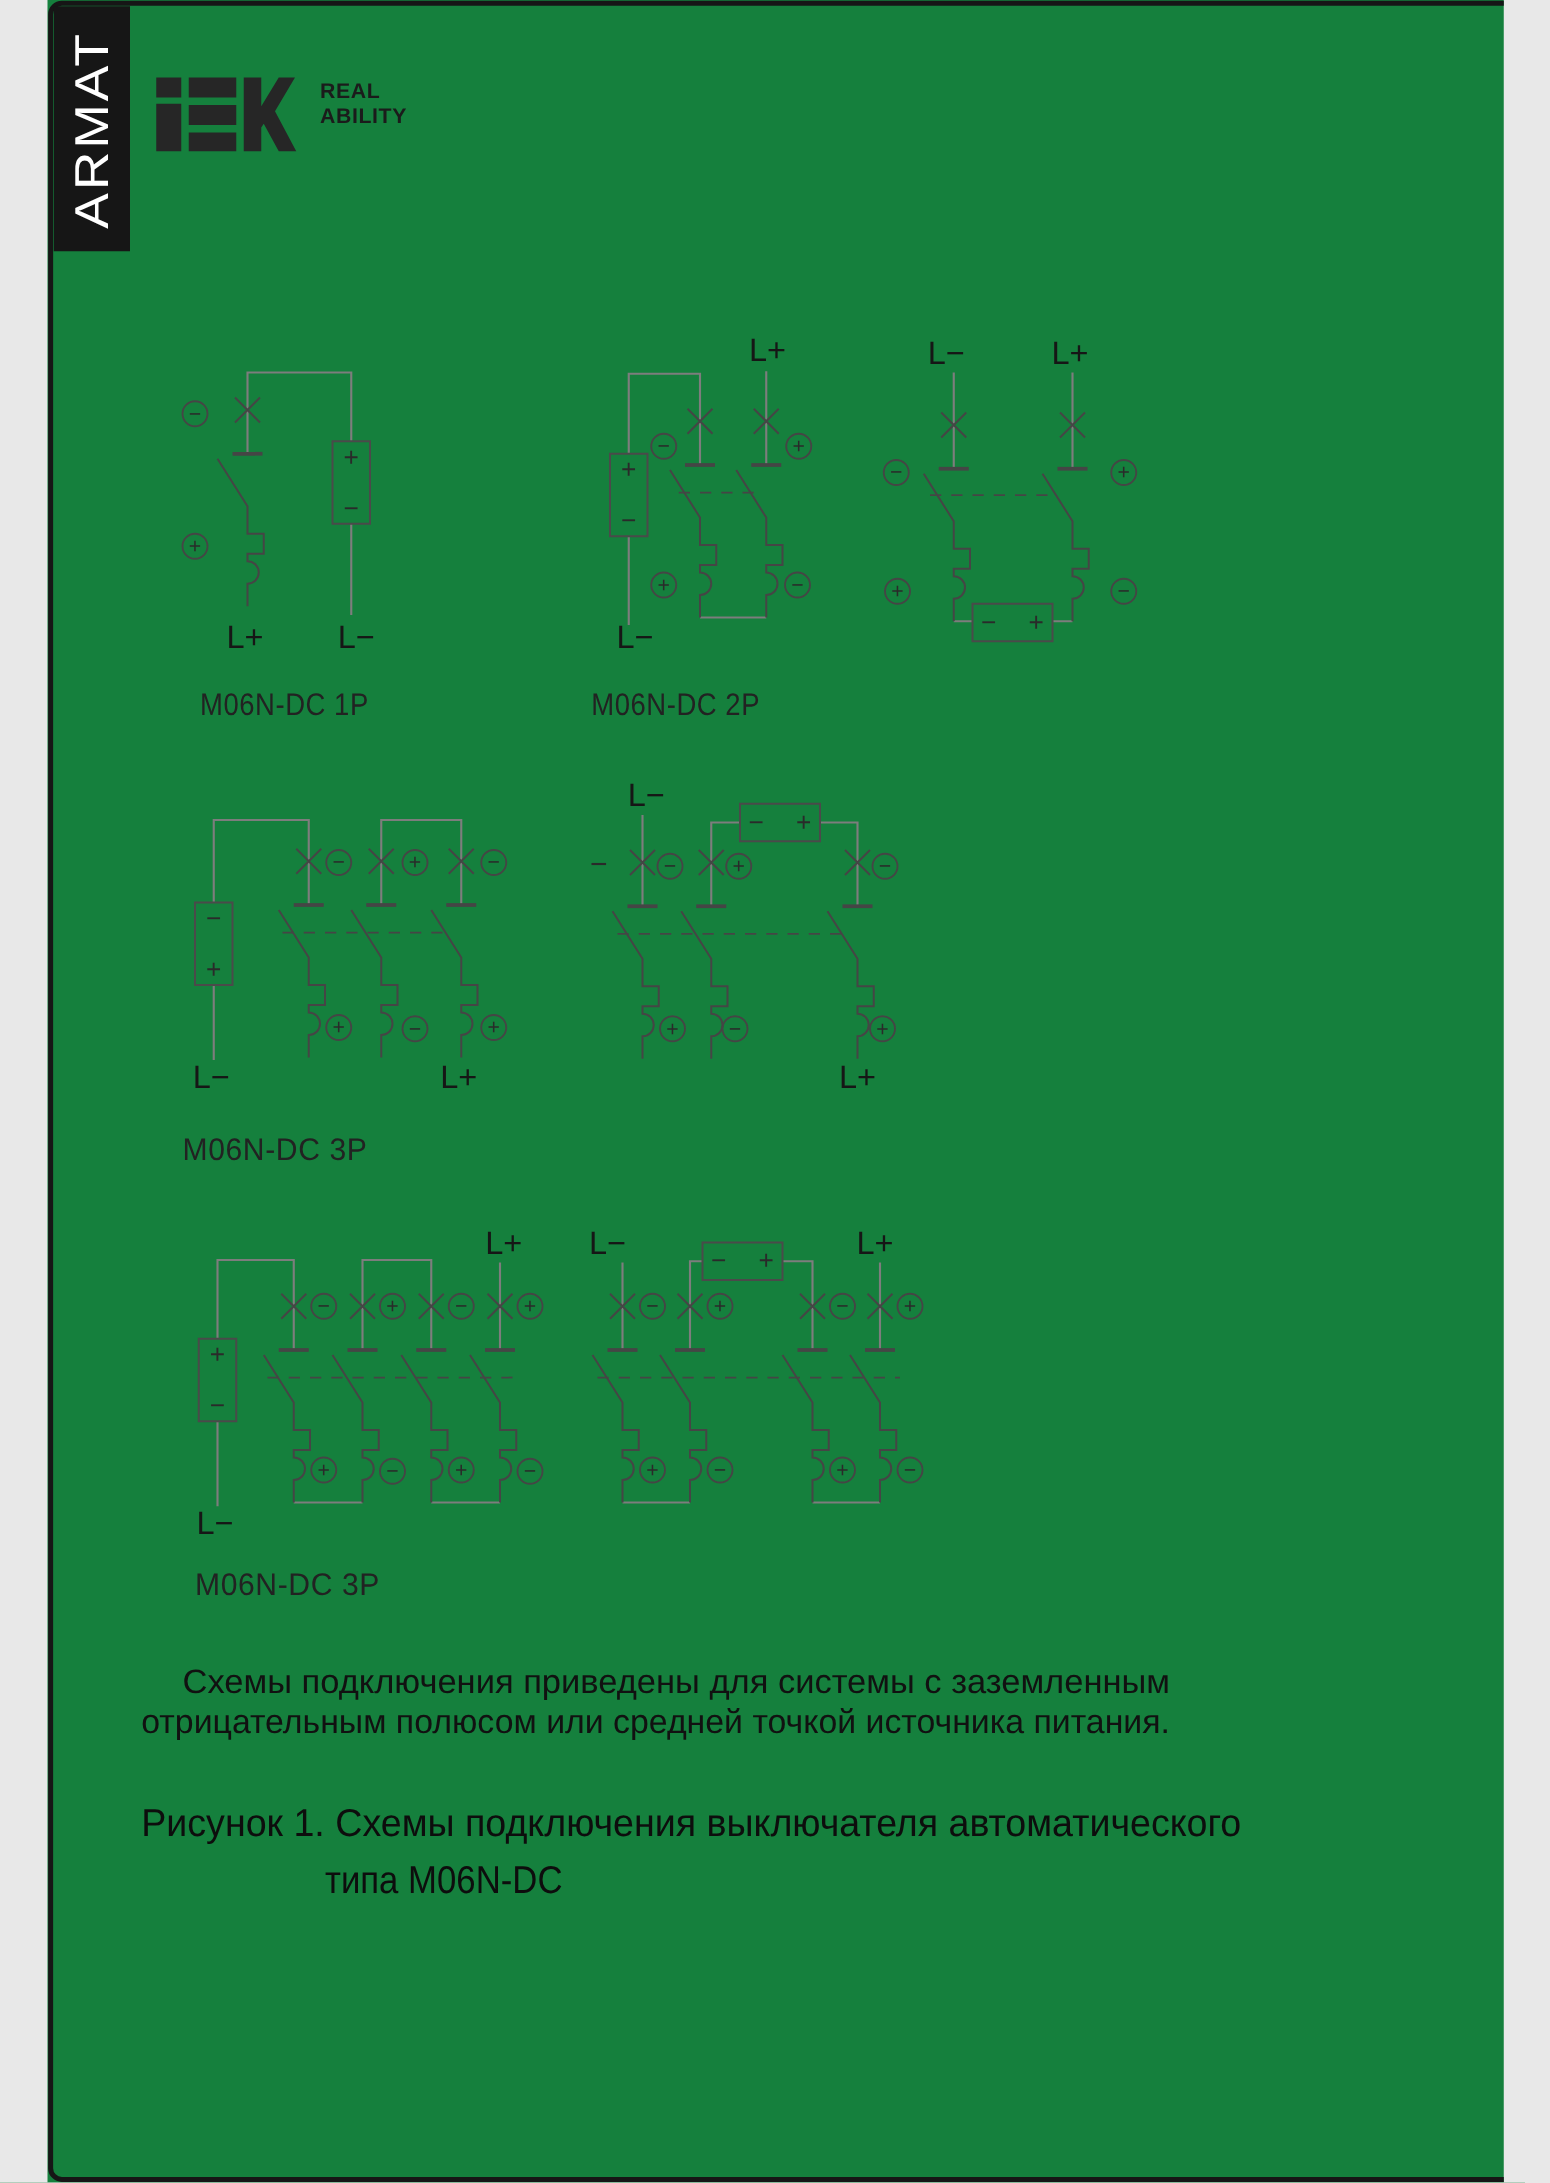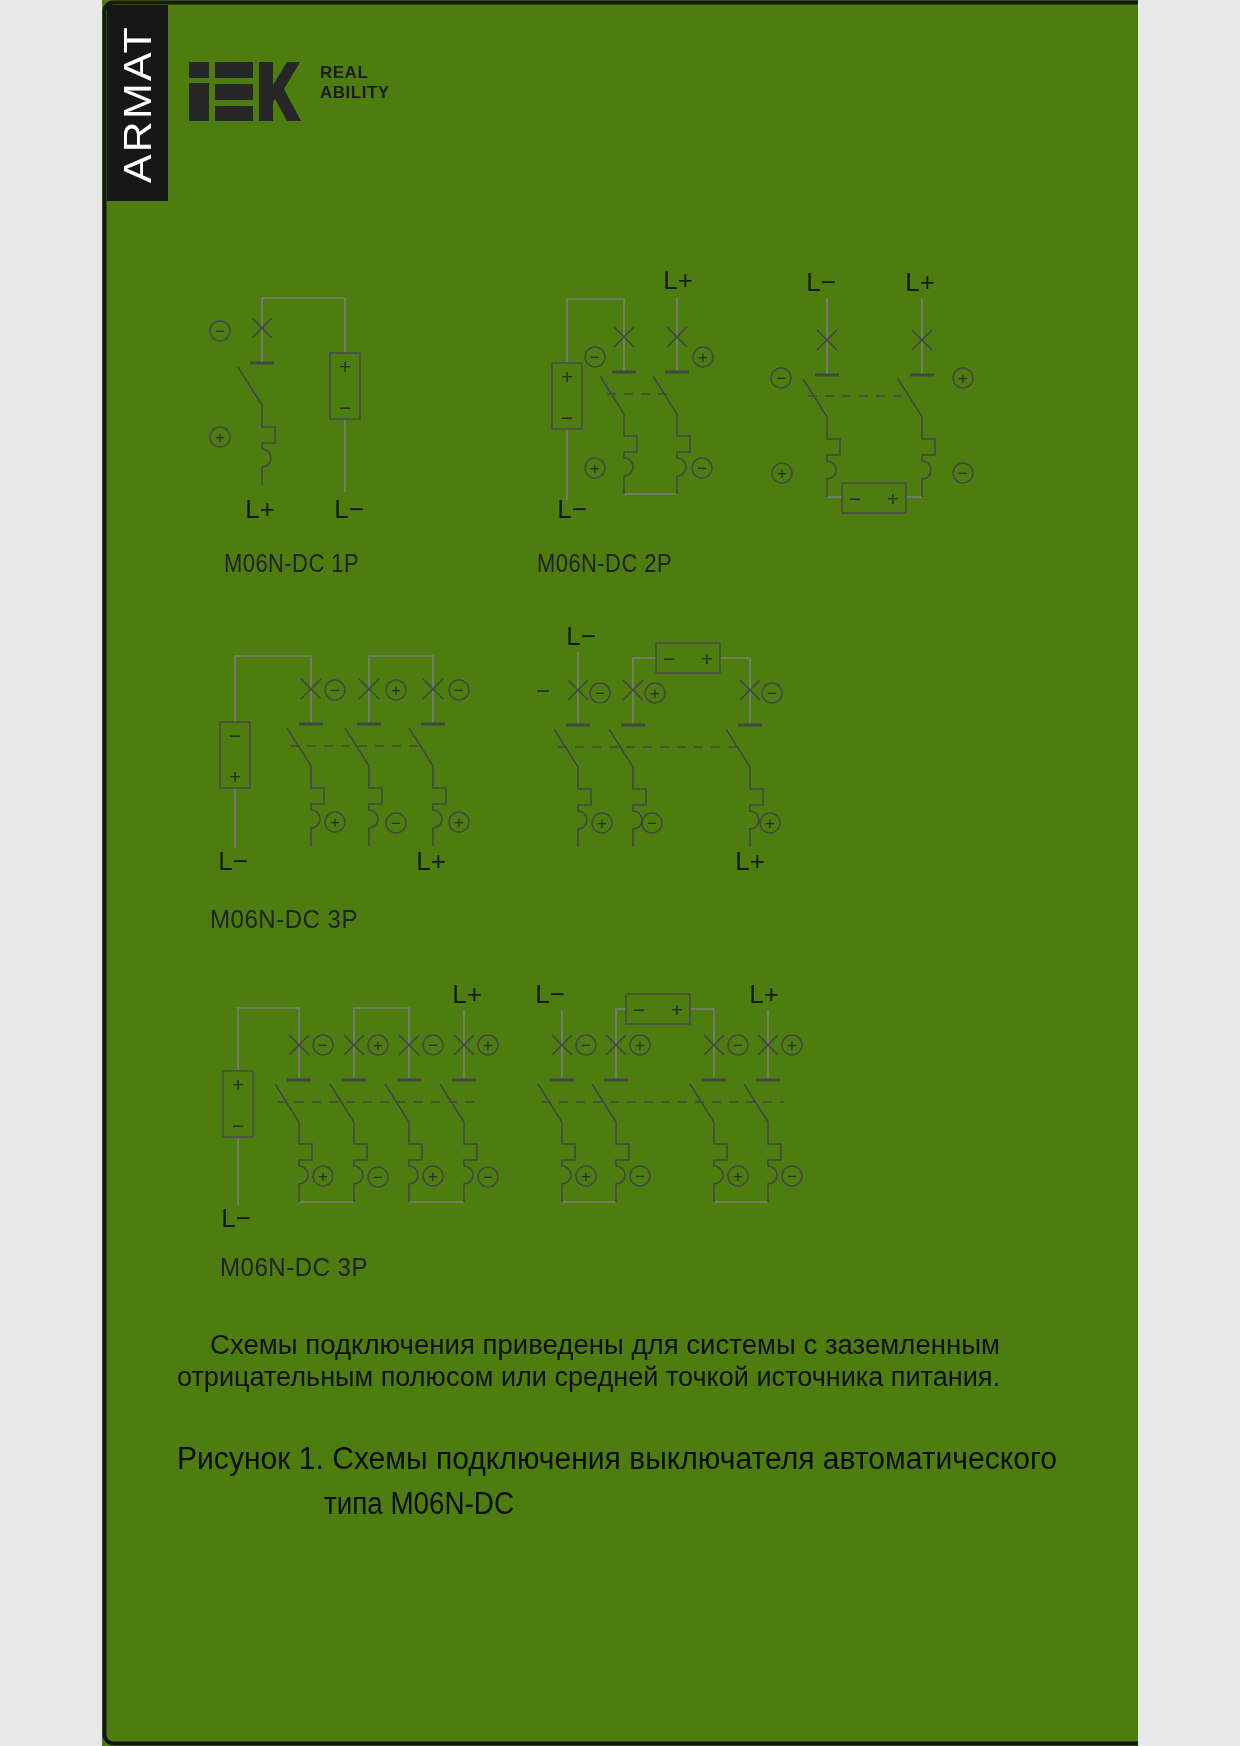--- a/index.html
+++ b/index.html
@@ -1,16 +1,16 @@
 <!DOCTYPE html>
 <html><head>
 <meta charset="utf-8">
 <style>
   html,body{margin:0;padding:0;background:#e8e8e8;}
-  .page{position:relative;width:1036px;height:1746px;background:#4d7c0f;margin:0 auto;overflow:hidden;text-align:center;}
+  .page{position:relative;width:1165px;height:1746px;background:#15803d;margin:0 auto;overflow:hidden;text-align:center;}
   svg{display:block;}
   text{font-family:"Liberation Sans","DejaVu Sans",sans-serif;fill:#1c1c1c;}
   .wire{stroke:#7d7d7d;stroke-width:1.7;fill:none;}
   .sym{stroke:#454545;stroke-width:1.6;fill:none;}
   .tick{stroke:#454545;stroke-width:3;fill:none;}
   .dash{stroke:#454545;stroke-width:1.4;fill:none;stroke-dasharray:9 8;}
   .mark-c{stroke:#454545;stroke-width:1.5;fill:none;}
   .mark-t{font-size:17px;fill:#2a2a2a;}
   .batt-r{stroke:#4a4a4a;stroke-width:1.6;fill:none;}
   .batt-t{font-size:21px;fill:#2a2a2a;}

